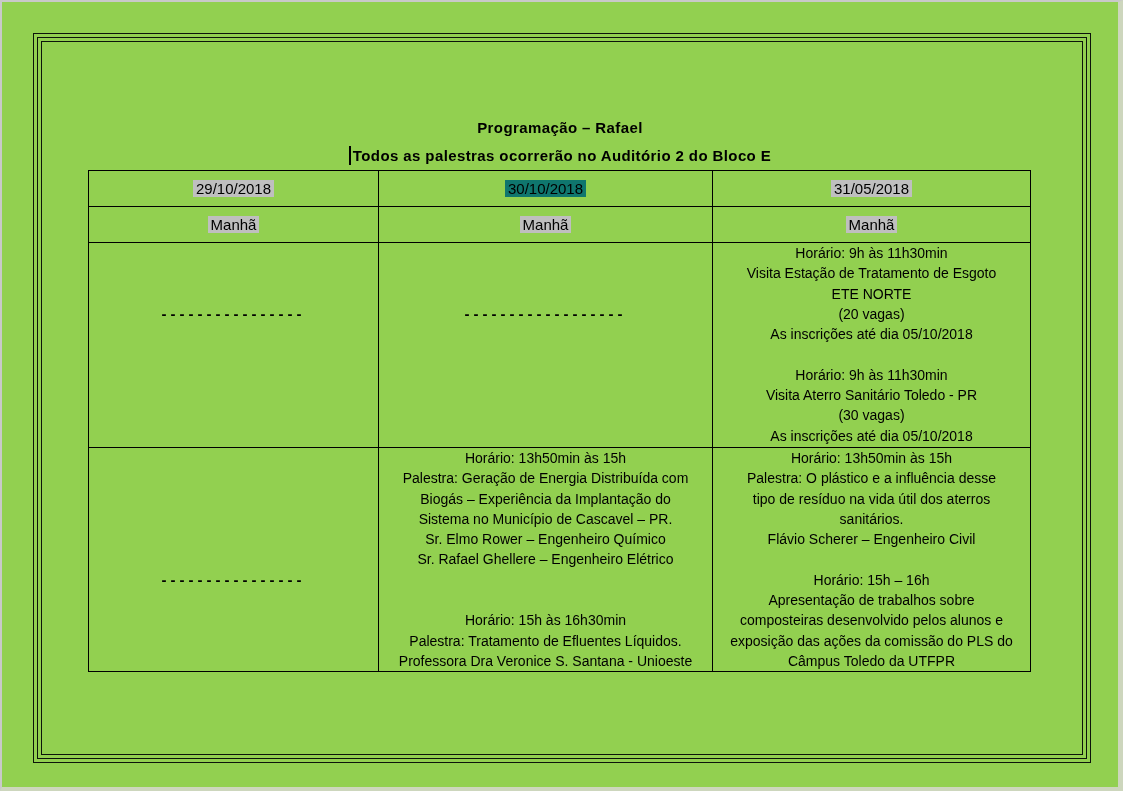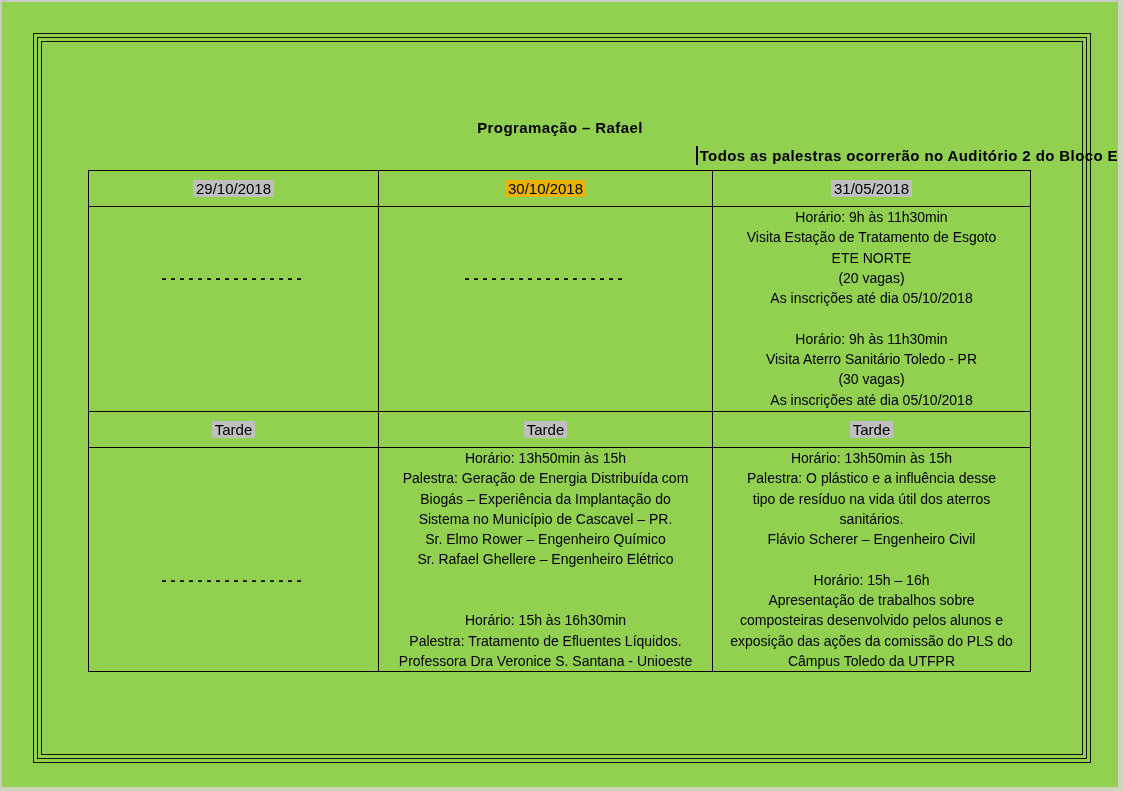--- a/index.html
+++ b/index.html
@@ -20,21 +20,21 @@
   .frame { position:absolute; top:31px; left:31px; right:27px; bottom:24px; border:1px solid #0c140a; }
   .frame-mid   { position:absolute; inset:3px; border:1px solid #0c140a; }
   .frame-inner { position:absolute; inset:3px; border:1px solid #0c140a; }
 
   .doc-title {
     position:absolute; top:117px; left:0; right:0;
     text-align:center; font-size:15px; font-weight:bold; letter-spacing:0.4px;
   }
   .doc-subtitle {
     position:absolute; top:144px; left:0; right:0;
-    text-align:right; font-size:15px; font-weight:bold; letter-spacing:0.4px;
+    text-align:center; font-size:15px; font-weight:bold; letter-spacing:0.4px;
   }
   .caret {
     display:inline-block; width:2px; height:19px; background:#000;
     margin-right:2px; vertical-align:-4px;
   }
 
   table.schedule {
     position:absolute; left:86px; top:168px;
     width:942px; table-layout:fixed; border-collapse:collapse;
   }
@@ -68,47 +68,47 @@
 
   <table class="schedule">
     <colgroup>
       <col style="width:290px">
       <col style="width:334px">
       <col style="width:318px">
     </colgroup>
     <tbody>
       <tr>
         <td class="hdr"><span class="hl" style="background: rgb(191, 191, 191);">29/10/2018</span></td>
-        <td class="hdr"><span class="hl" style="background: #eab308;">30/10/2018</span></td>
+        <td class="hdr"><span class="hl" style="background: #0f766e;">30/10/2018</span></td>
         <td class="hdr"><span class="hl" style="background: rgb(191, 191, 191);">31/05/2018</span></td>
+      </tr>
+      <tr>
+        <td class="hdr"><span class="hl" style="background: rgb(191, 191, 191);">Manhã</span></td>
+        <td class="hdr"><span class="hl" style="background: rgb(191, 191, 191);">Manhã</span></td>
+        <td class="hdr"><span class="hl" style="background: rgb(191, 191, 191);">Manhã</span></td>
       </tr>
       <tr class="morning-row">
         <td class="content dashes">
 
 
 ----------------</td>
         <td class="content dashes">
 
 
 ------------------</td>
         <td class="content">Horário: 9h às 11h30min
 Visita Estação de Tratamento de Esgoto
 ETE NORTE
 (20 vagas)
 As inscrições até dia 05/10/2018
 
 Horário: 9h às 11h30min
 Visita Aterro Sanitário Toledo - PR
 (30 vagas)
 As inscrições até dia 05/10/2018</td>
-      </tr>
-      <tr>
-        <td class="hdr"><span class="hl" style="background: rgb(191, 191, 191);">Tarde</span></td>
-        <td class="hdr"><span class="hl" style="background: rgb(191, 191, 191);">Tarde</span></td>
-        <td class="hdr"><span class="hl" style="background: rgb(191, 191, 191);">Tarde</span></td>
       </tr>
       <tr class="afternoon-row">
         <td class="content dashes">
 
 
 
 
 
 ----------------</td>
         <td class="content">Horário: 13h50min às 15h

